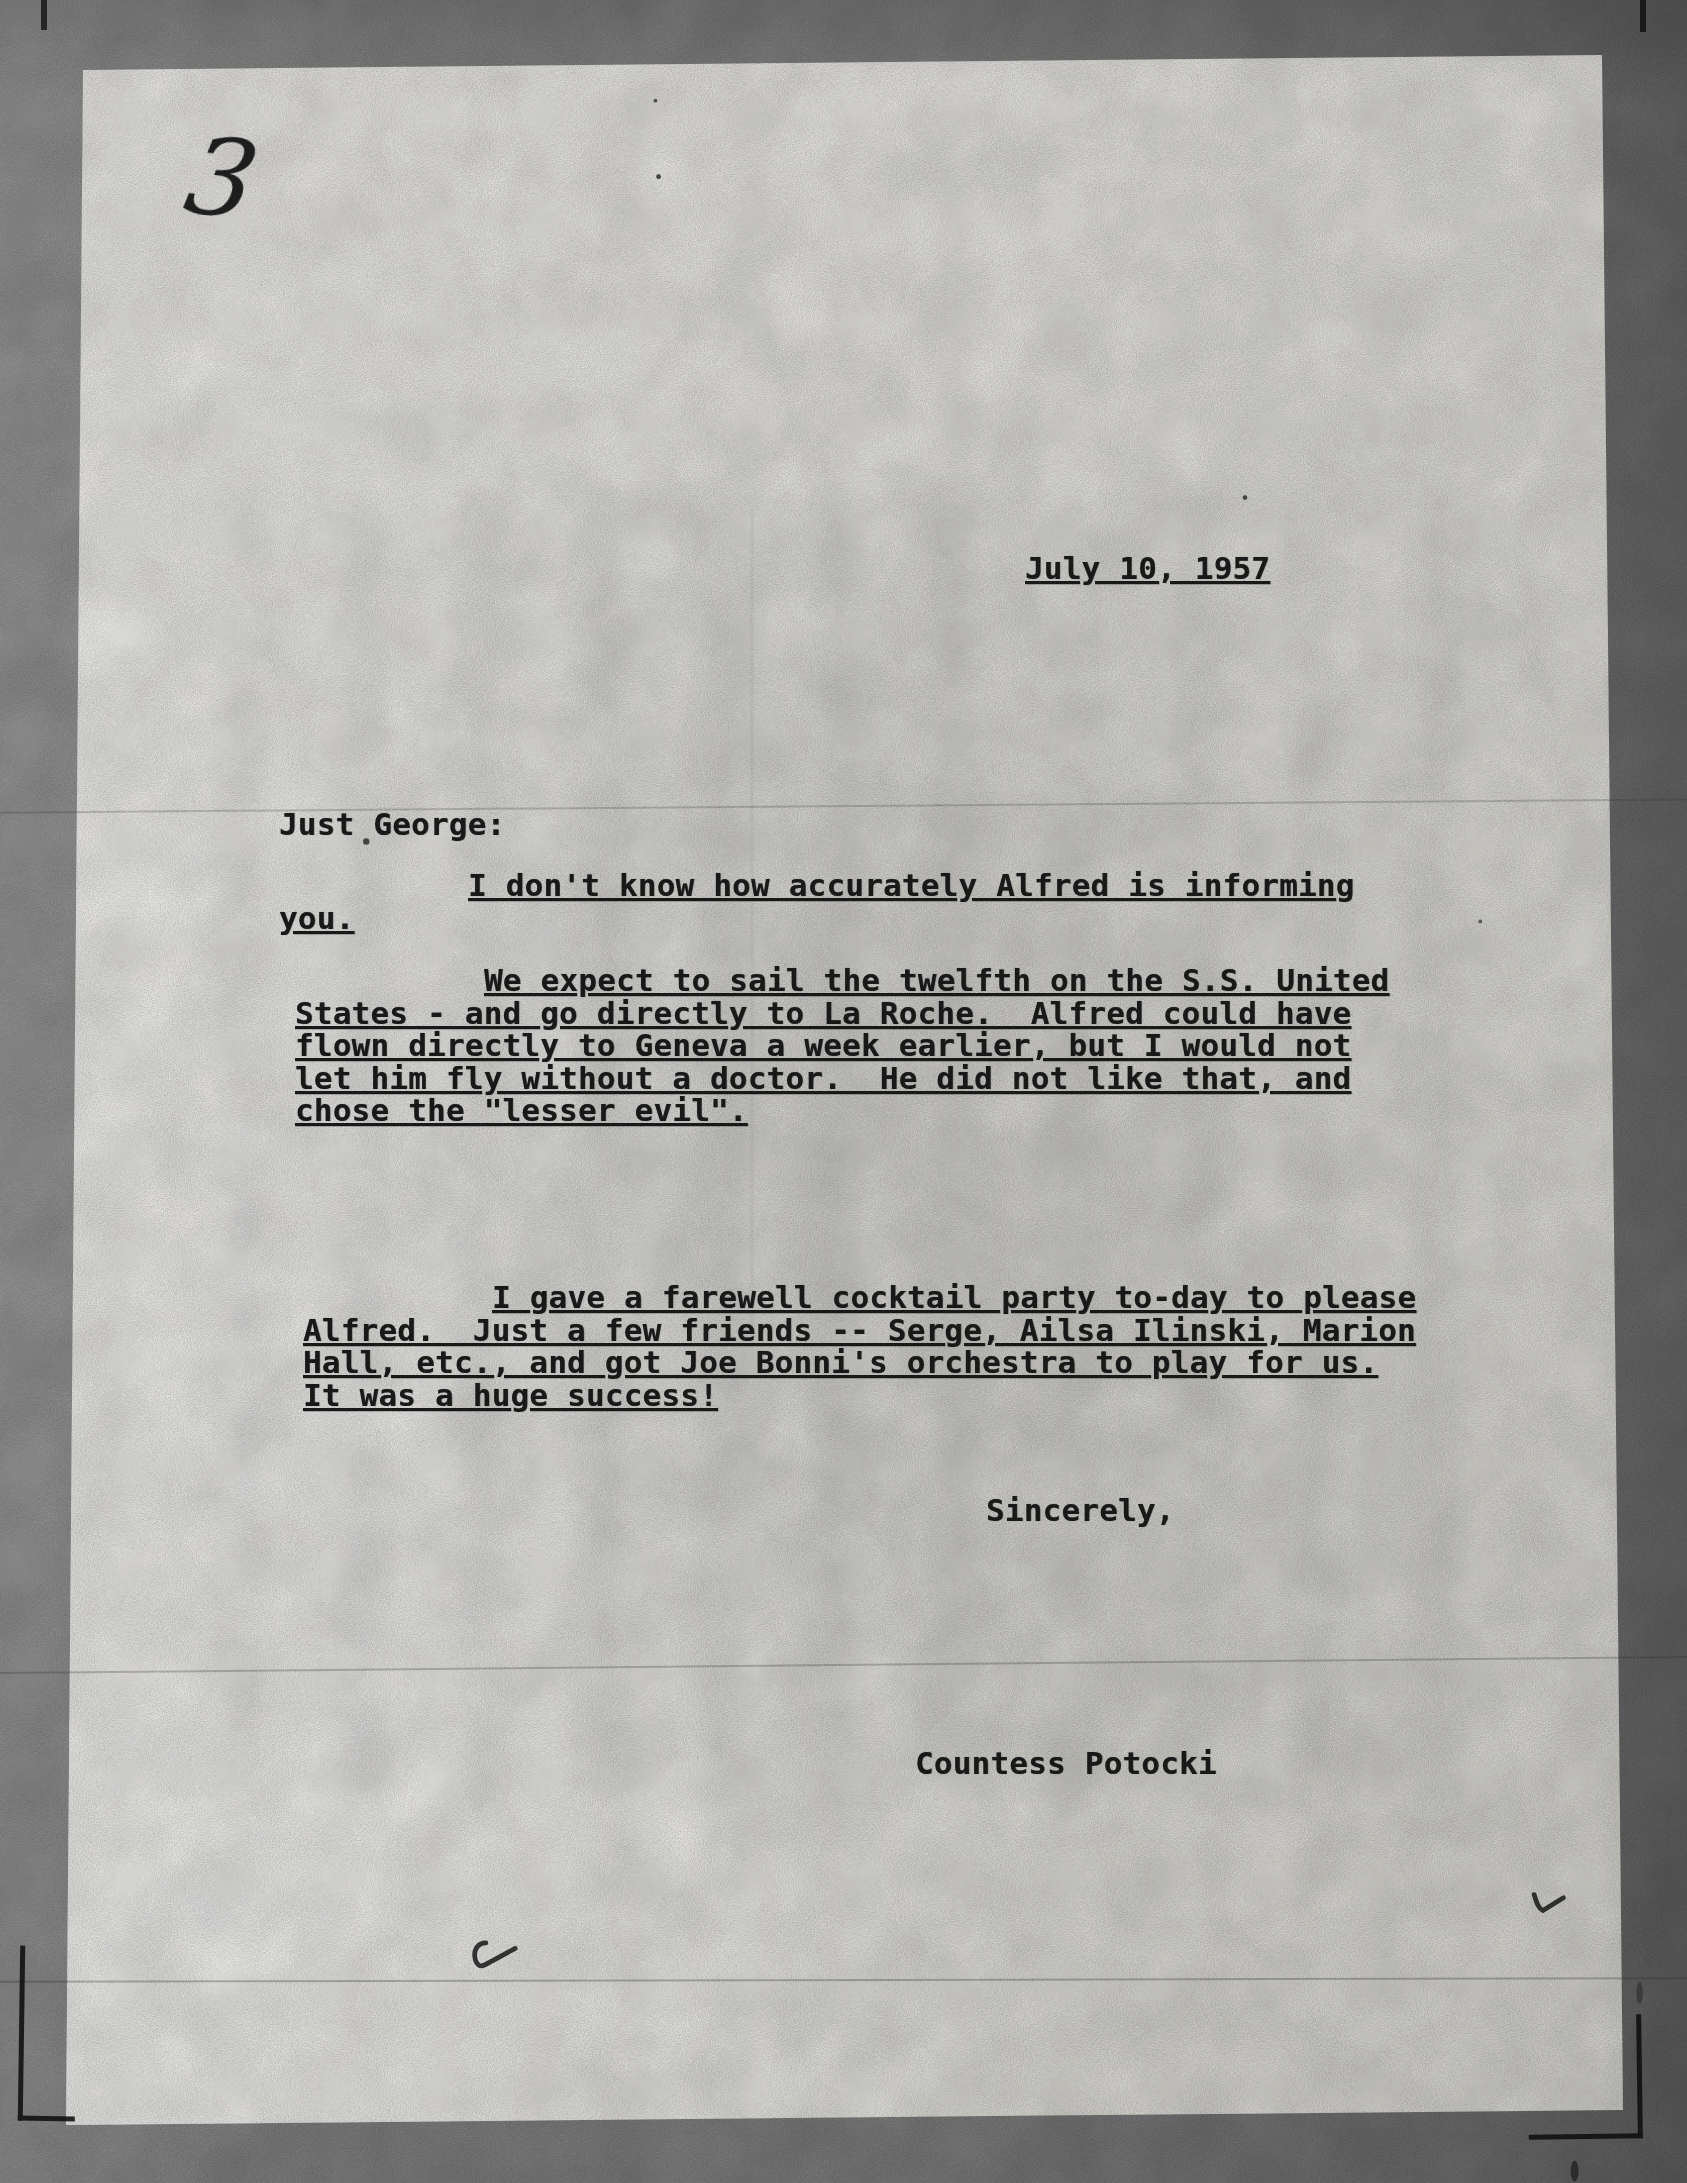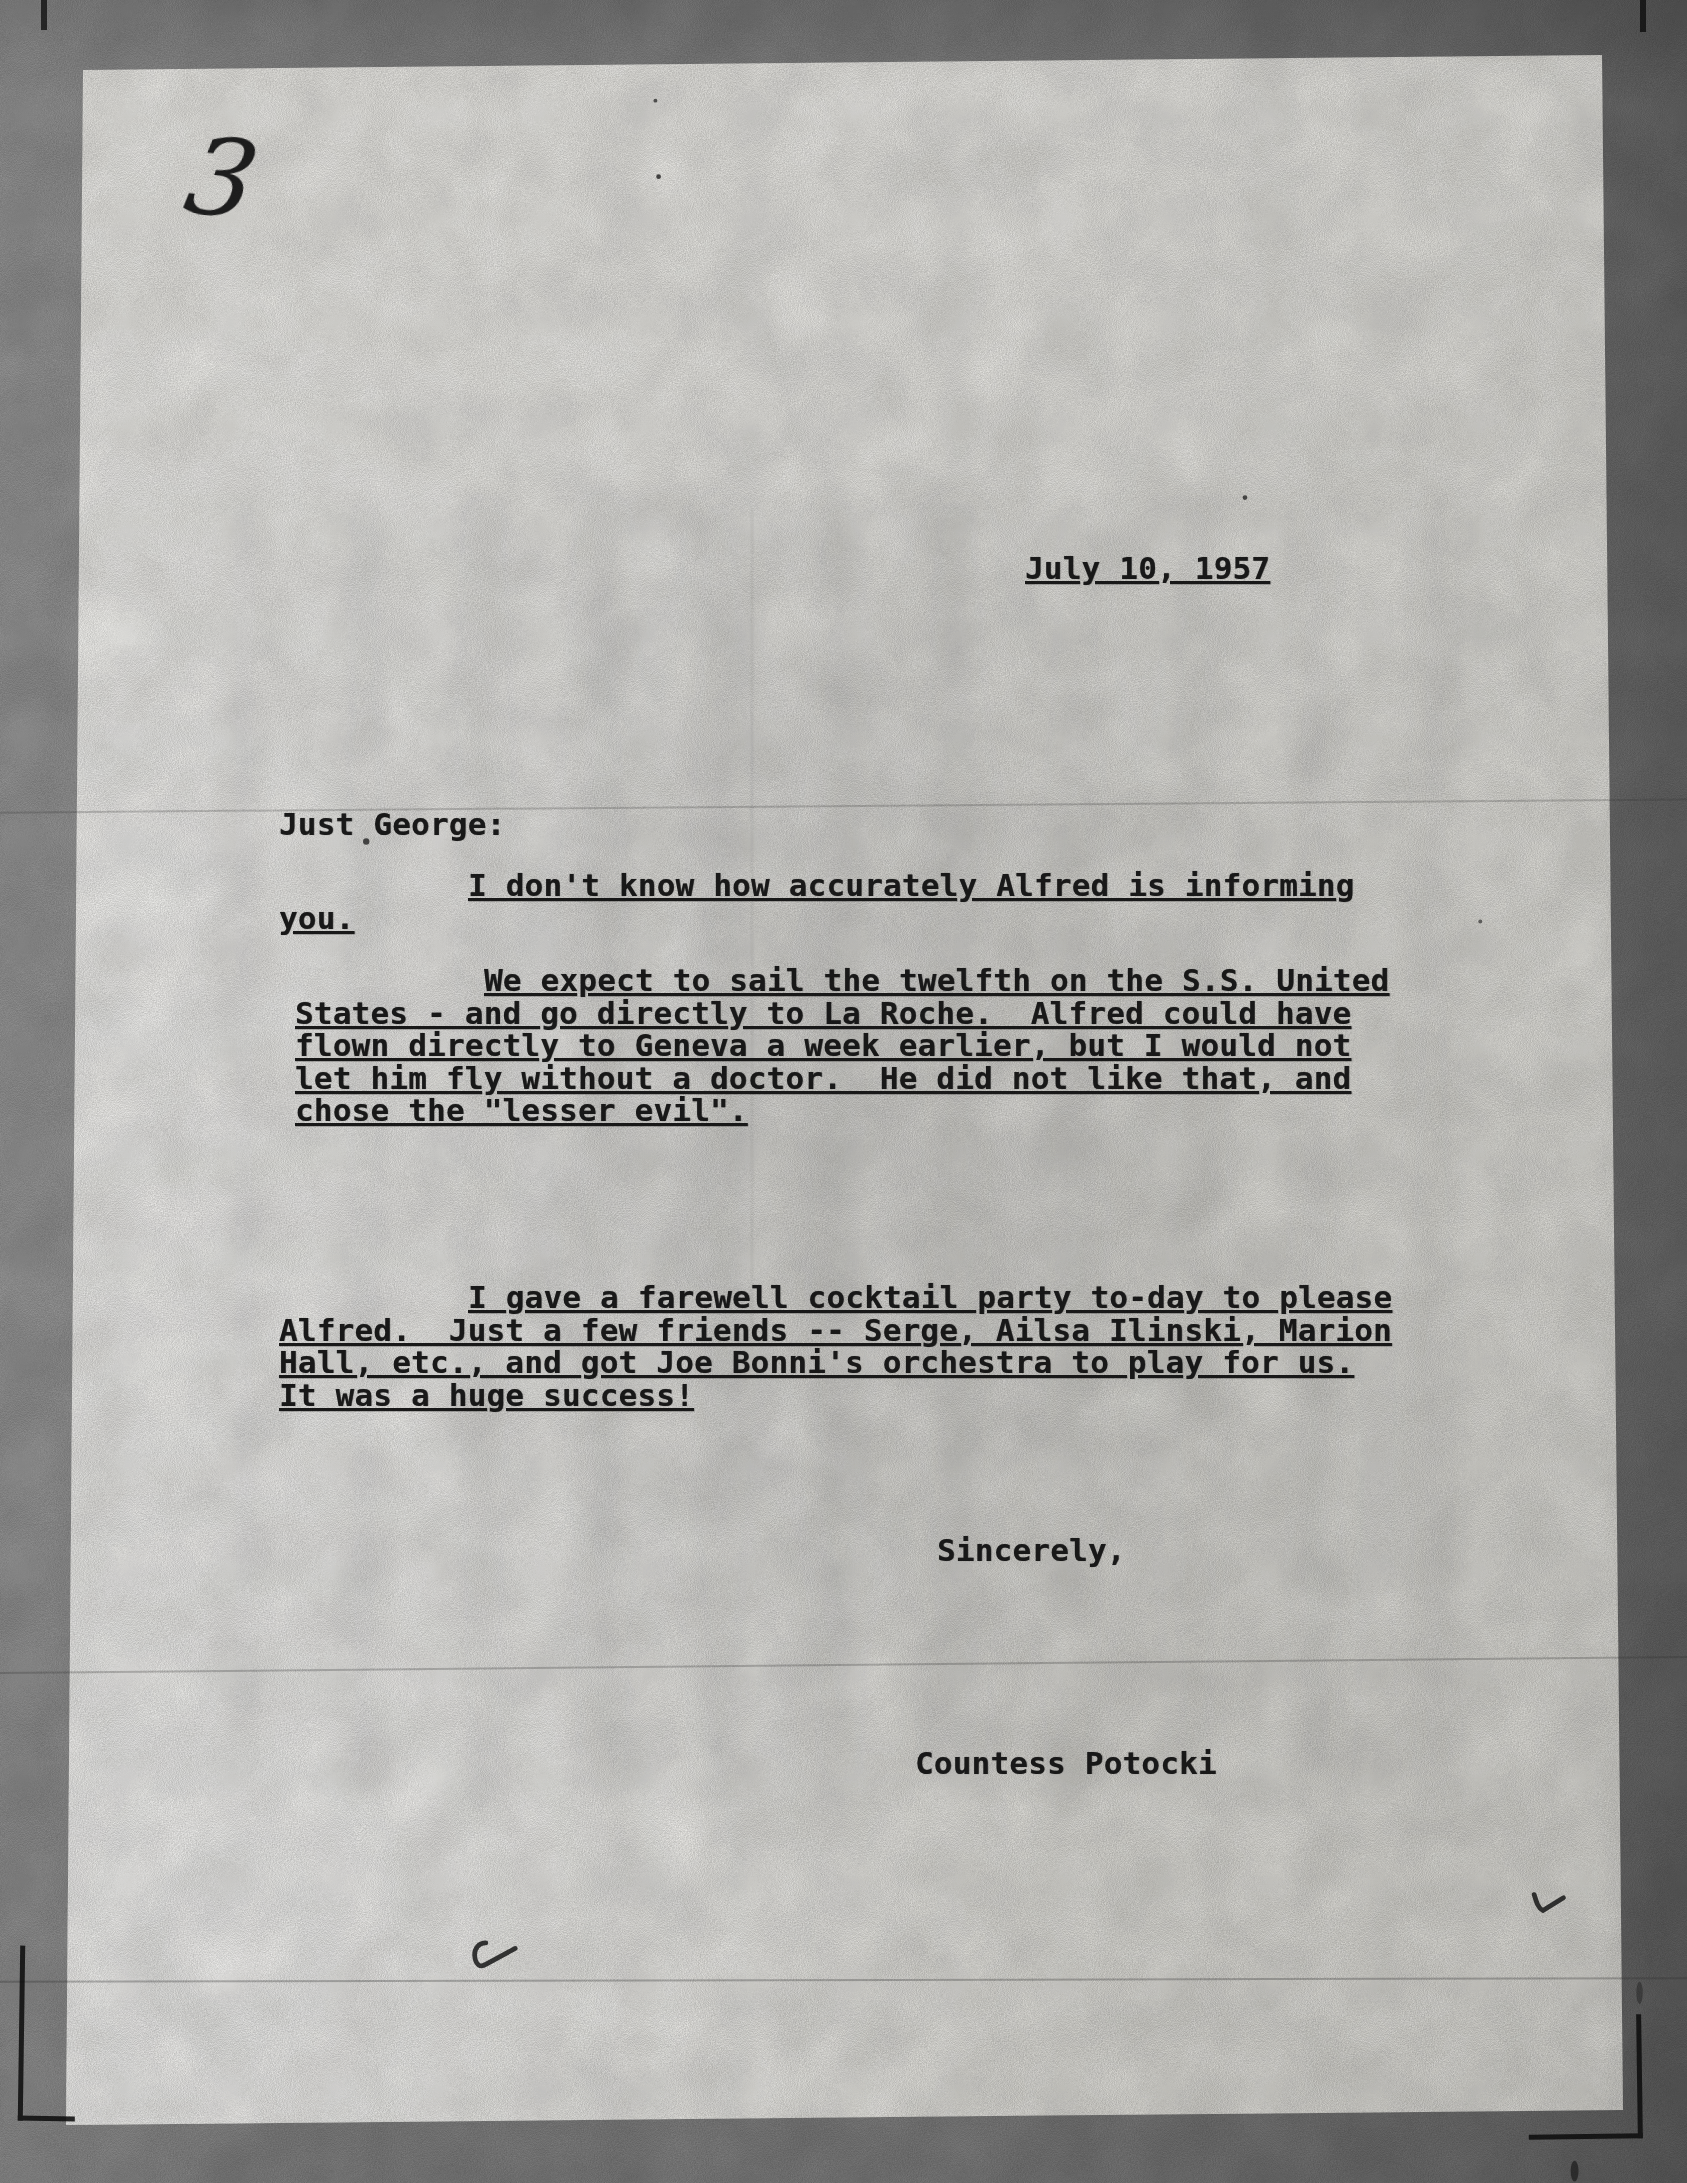--- a/index.html
+++ b/index.html
@@ -45,23 +45,23 @@
     letter-spacing:0.2px;
     text-shadow:0.4px 0.4px 0.8px rgba(10,10,10,0.55);
     filter:blur(0.4px);
   }
   .letter .date{position:absolute;left:746px;top:552px;white-space:pre;text-decoration:underline;}
   .letter .salutation{position:absolute;left:0;top:808px;white-space:pre;}
   .letter .para{position:absolute;left:0;margin:0;width:1236px;white-space:pre-wrap;text-indent:189px;text-decoration:underline;}
   .letter .p1{top:869px;}
   .letter .p2{top:964px;margin-left:16px;}
   .letter .p3{top:1156px;}
-  .letter .p4{top:1281px;}
+  .letter .p4{top:1281px;margin-left:24px;}
   .letter .p5{top:1437px;}
-  .letter .closing{position:absolute;left:658px;top:1494px;white-space:pre;margin-top:40px;}
+  .letter .closing{position:absolute;left:707px;top:1494px;white-space:pre;}
   .letter .signature{position:absolute;left:636px;top:1747px;white-space:pre;}
   
   .pageno{
     position:absolute;left:188px;top:125px;
     font:italic 400 107px/1 "DejaVu Serif", serif;
     color:#242424;
     transform:rotate(6deg) skewX(-5deg);
     filter:blur(0.5px);
   }
   

